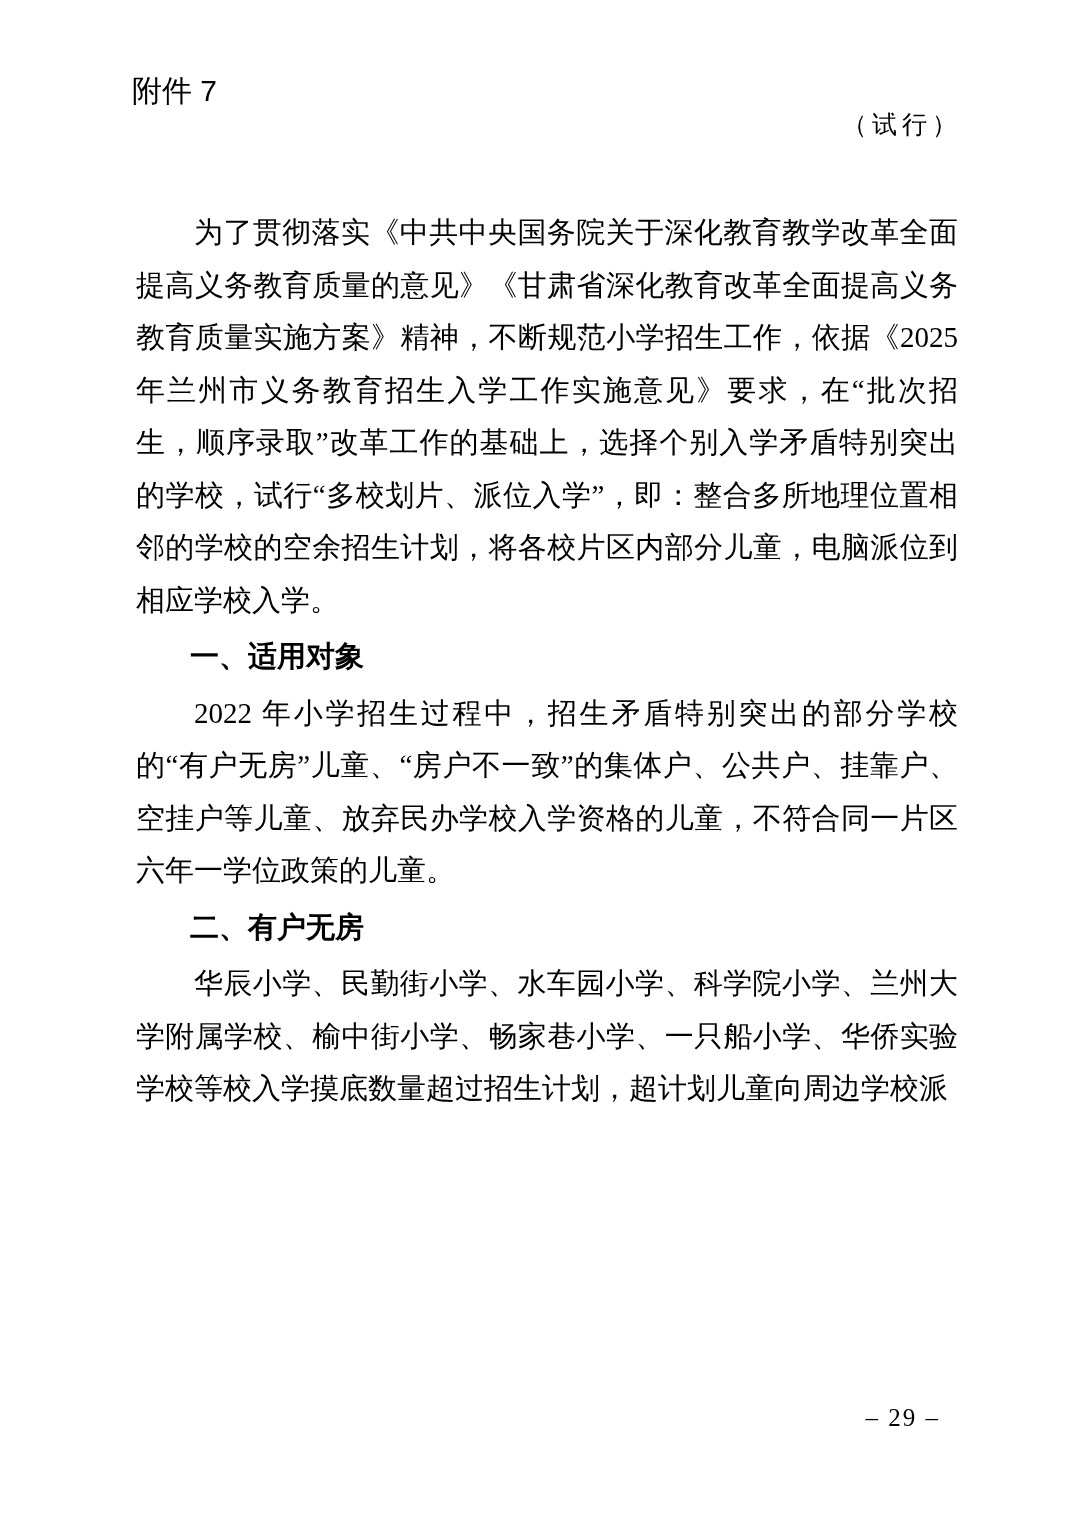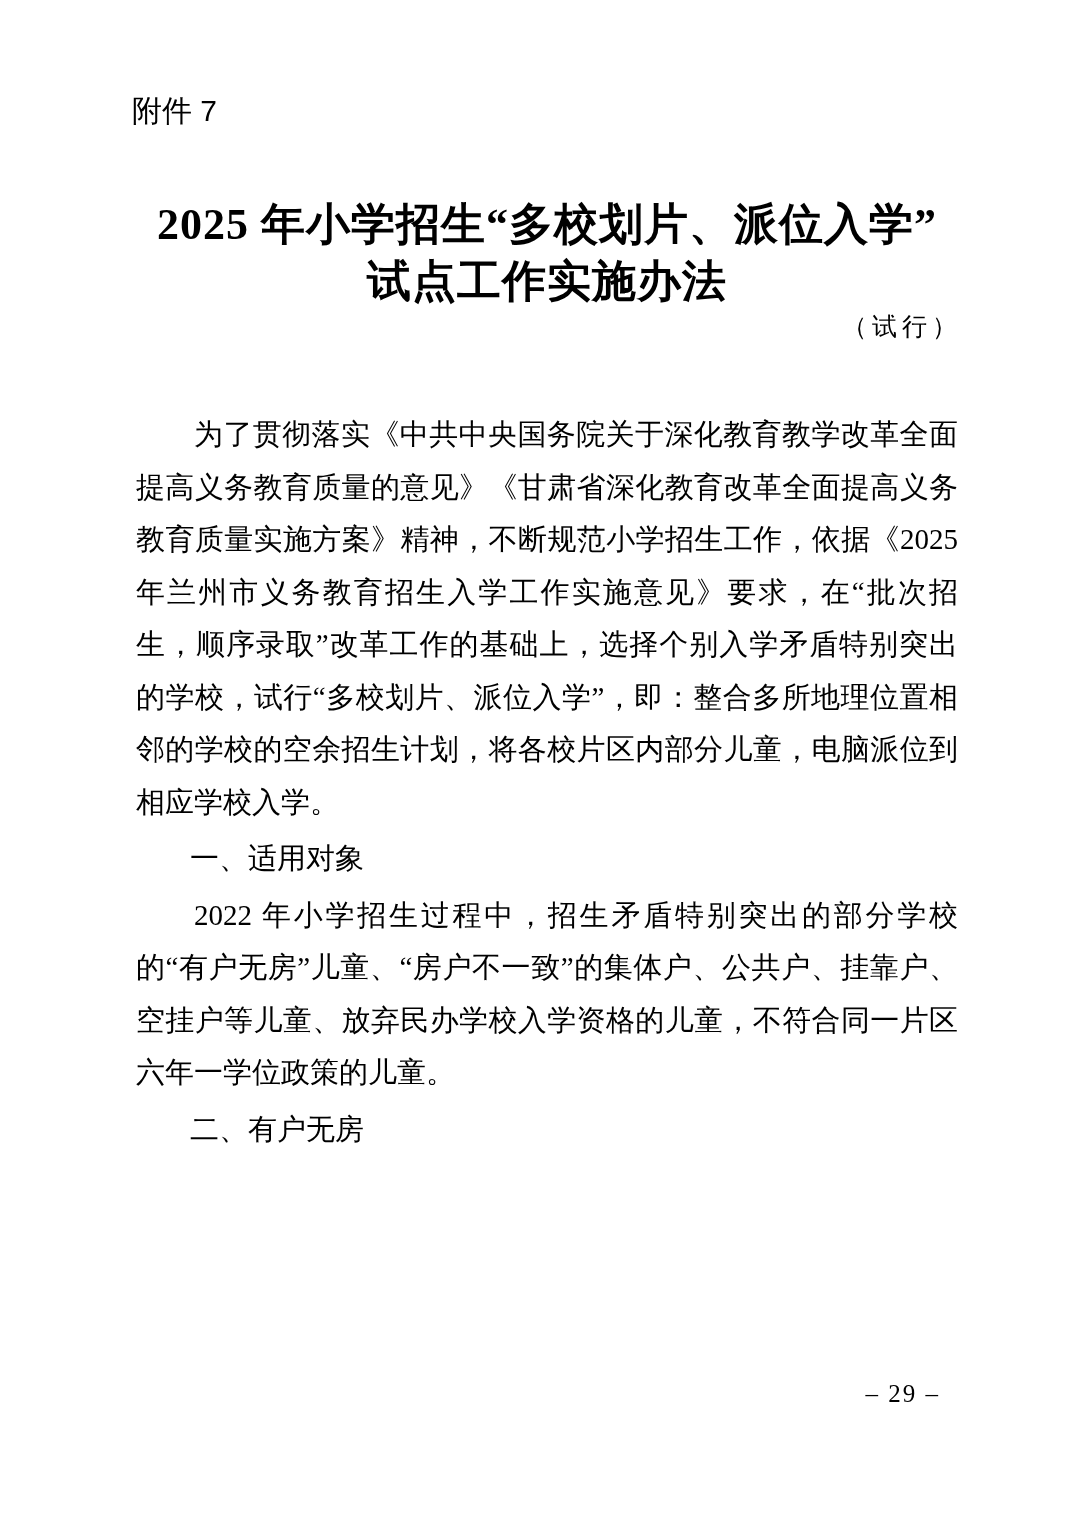--- a/index.html
+++ b/index.html
@@ -17,21 +17,21 @@
     overflow: hidden;
     font-family: "Liberation Serif", serif;
   }
   .content {
     position: absolute;
     left: 132px;
     top: 0;
     width: 830px;
   }
   .attachment-label {
-    padding-top: 94px;
+    padding-top: 74px;
     font-family: "Liberation Sans", sans-serif;
     font-size: 30px;
     line-height: 34px;
     text-align: left;
   }
   .doc-title {
     margin: 68px 0 0 0;
     text-align: center;
     font-family: "Liberation Serif", serif;
     font-weight: 700;
@@ -54,55 +54,52 @@
     line-height: 52.5px;
     text-align: justify;
     text-justify: inter-ideograph;
     text-indent: 2em;
     word-break: break-all;
   }
   .intro-para { margin-top: 64px; }
   .section-heading {
     margin: 0;
     font-family: "Liberation Sans", sans-serif;
-    font-weight: 400;
+    font-weight: 700;
     font-size: 29px;
     line-height: 52.5px;
     text-indent: 2em;
     text-align: left;
   }
   .page-number {
     position: absolute;
     right: 140px;
-    bottom: 118px;
+    bottom: 94px;
     font-family: "Liberation Serif", serif;
     font-size: 25px;
     line-height: 30px;
     letter-spacing: 2px;
     margin-top: 15px;
   }
 </style>
 </head>
 <body>
 
 <div class="page">
   <div class="content">
     <div class="attachment-label">附件 7</div>
 
-    <h1 class="doc-title">
-      <span class="title-line">2025 年小学招生“多校划片、派位入学”</span>
-      <span class="title-line">试点工作实施办法</span>
-    </h1>
 
     <div class="subtitle">（试行）</div>
 
     <p class="body-para intro-para">为了贯彻落实《中共中央国务院关于深化教育教学改革全面提高义务教育质量的意见》《甘肃省深化教育改革全面提高义务教育质量实施方案》精神，不断规范小学招生工作，依据《2025 年兰州市义务教育招生入学工作实施意见》要求，在“批次招生，顺序录取”改革工作的基础上，选择个别入学矛盾特别突出的学校，试行“多校划片、派位入学”，即：整合多所地理位置相邻的学校的空余招生计划，将各校片区内部分儿童，电脑派位到相应学校入学。</p>
 
     <h2 class="section-heading">一、适用对象</h2>
 
     <p class="body-para">2022 年小学招生过程中，招生矛盾特别突出的部分学校的“有户无房”儿童、“房户不一致”的集体户、公共户、挂靠户、空挂户等儿童、放弃民办学校入学资格的儿童，不符合同一片区六年一学位政策的儿童。</p>
 
     <h2 class="section-heading">二、有户无房</h2>
 
+    <p class="body-para">华辰小学、民勤街小学、水车园小学、科学院小学、兰州大学附属学校、榆中街小学、畅家巷小学、一只船小学、华侨实验学校等校入学摸底数量超过招生计划，超计划儿童向周边学校派</p>
   </div>
 
   <div class="page-number">– 29 –</div>
 </div>
 
 </body></html>

